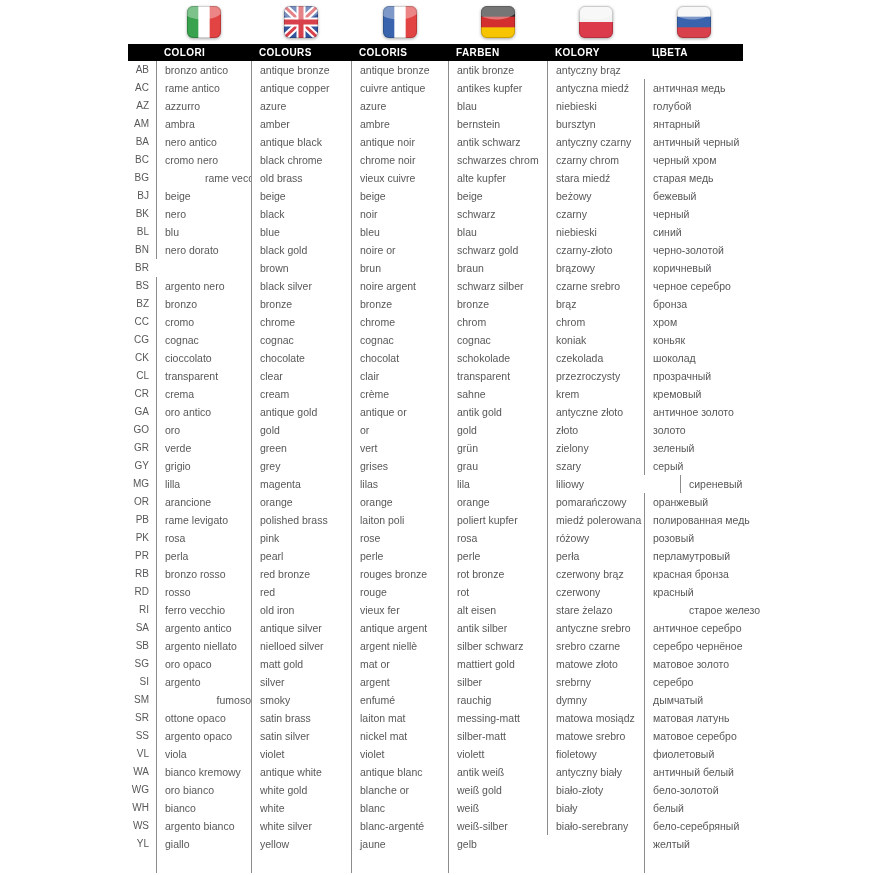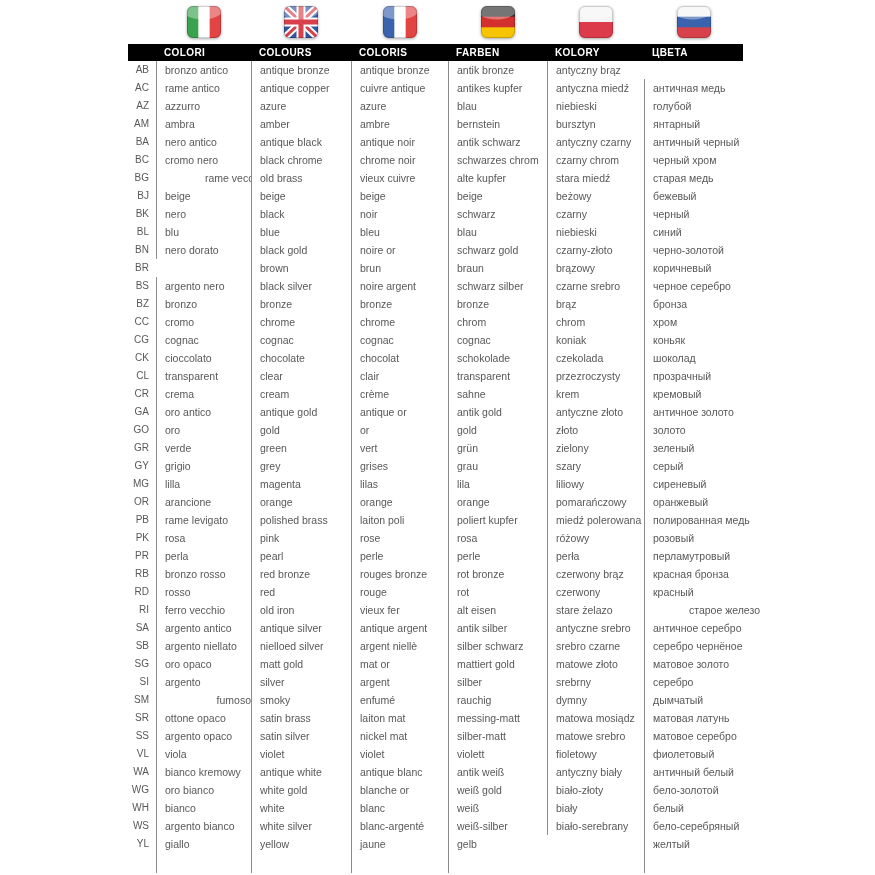--- a/index.html
+++ b/index.html
@@ -363,21 +363,21 @@
         <div class="cell lang" style="border-left-color: rgb(140, 140, 140); color: rgb(88, 88, 90);">szary</div>
         <div class="cell lang" style="border-left-color: rgb(140, 140, 140); color: rgb(88, 88, 90);">серый</div>
       </div>
       <div class="row">
         <div class="cell code">MG</div>
         <div class="cell lang" style="border-left-color: rgb(140, 140, 140); color: rgb(88, 88, 90);">lilla</div>
         <div class="cell lang" style="border-left-color: rgb(140, 140, 140); color: rgb(88, 88, 90);">magenta</div>
         <div class="cell lang" style="border-left-color: rgb(140, 140, 140); color: rgb(88, 88, 90);">lilas</div>
         <div class="cell lang" style="border-left-color: rgb(140, 140, 140); color: rgb(88, 88, 90);">lila</div>
         <div class="cell lang" style="border-left-color: rgb(140, 140, 140); color: rgb(88, 88, 90);">liliowy</div>
-        <div class="cell lang" style="border-left-color: rgb(140, 140, 140); color: rgb(88, 88, 90);">сиреневый</div>
+        <div class="cell lang" style="border-left-color: rgb(140, 140, 140); color: rgb(88, 88, 90); margin-left: 36px;">сиреневый</div>
       </div>
       <div class="row">
         <div class="cell code">OR</div>
         <div class="cell lang" style="border-left-color: rgb(140, 140, 140); color: rgb(88, 88, 90);">arancione</div>
         <div class="cell lang" style="border-left-color: rgb(140, 140, 140); color: rgb(88, 88, 90);">orange</div>
         <div class="cell lang" style="border-left-color: rgb(140, 140, 140); color: rgb(88, 88, 90);">orange</div>
         <div class="cell lang" style="border-left-color: rgb(140, 140, 140); color: rgb(88, 88, 90);">orange</div>
         <div class="cell lang" style="border-left-color: rgb(140, 140, 140); color: rgb(88, 88, 90);">pomarańczowy</div>
         <div class="cell lang" style="border-left-color: rgb(140, 140, 140); color: rgb(88, 88, 90);">оранжевый</div>
       </div>

